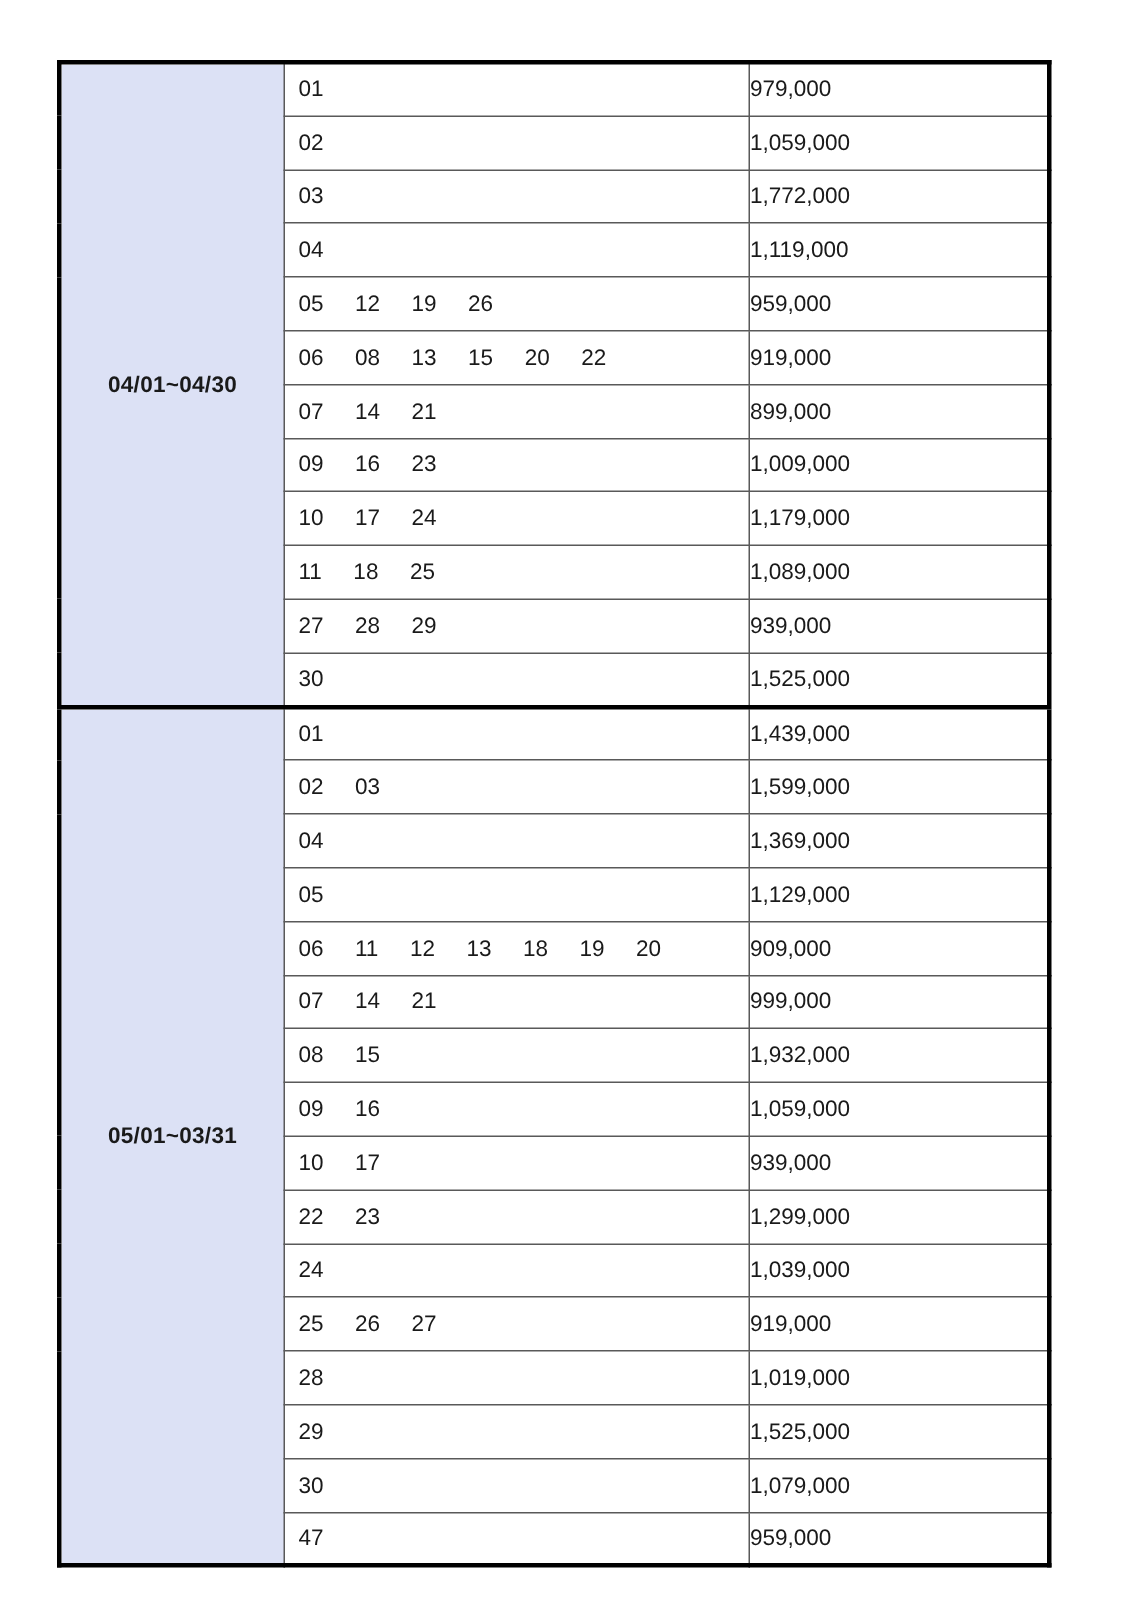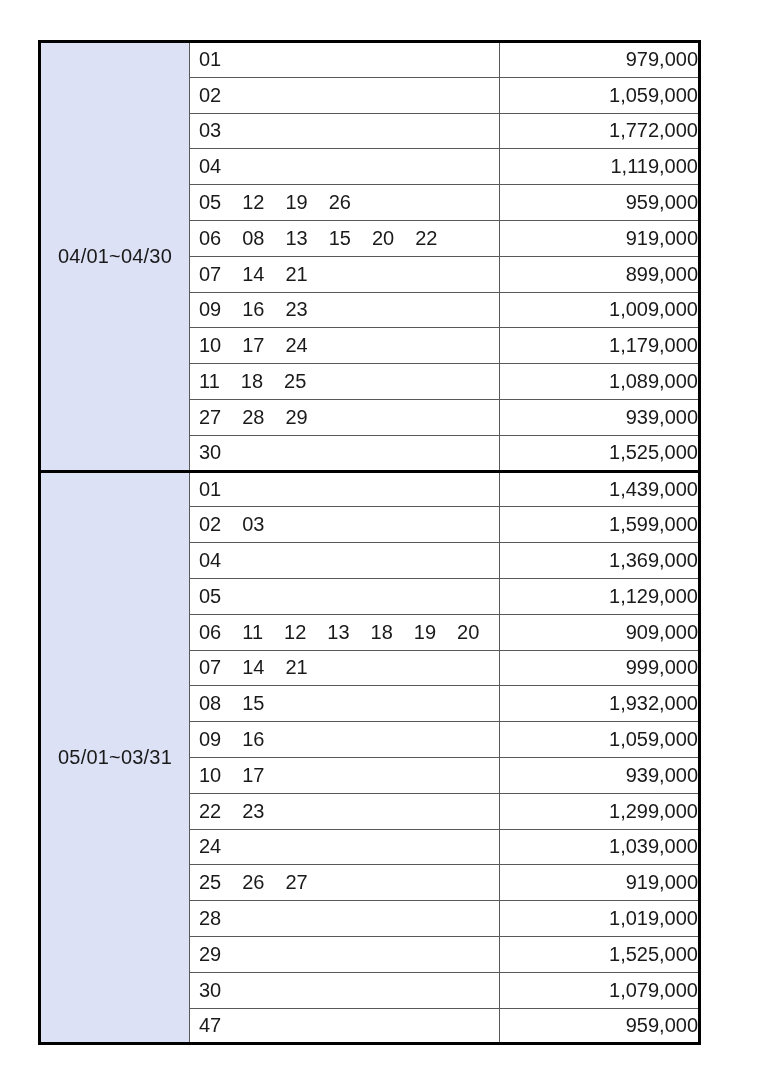--- a/index.html
+++ b/index.html
@@ -21,47 +21,47 @@
     top: 40px;
     width: 660px;
     border-collapse: collapse;
     table-layout: fixed;
     border: 3px solid var(--outer-border, #000000);
   }
   table.price-table td {
     border: 1px solid var(--inner-border, #595959);
     height: 35.8px;
     box-sizing: border-box;
-    font-size: 20px;
+    font-size: 15px;
     color: #1a1a1a;
     padding: 0;
     overflow: hidden;
     white-space: nowrap;
   }
   tbody.section-body + tbody.section-body {
     border-top: 3px solid var(--outer-border, #000000);
   }
   td.date-cell {
     background: var(--label-bg, #dce1f5);
-    font-weight: normal;
+    font-weight: bold;
     text-align: center;
     vertical-align: middle;
     letter-spacing: 0.2px;
   }
   td.days-cell {
     vertical-align: middle;
   }
   .days {
     display: flex;
     align-items: center;
     gap: 21px;
     padding-left: 9px;
   }
   td.price-cell {
-    text-align: right;
+    text-align: left;
     vertical-align: middle;
   }
 </style>
 </head>
 <body>
 
 <div class="page">
   <table class="price-table">
     <colgroup>
       <col style="width:150px">

